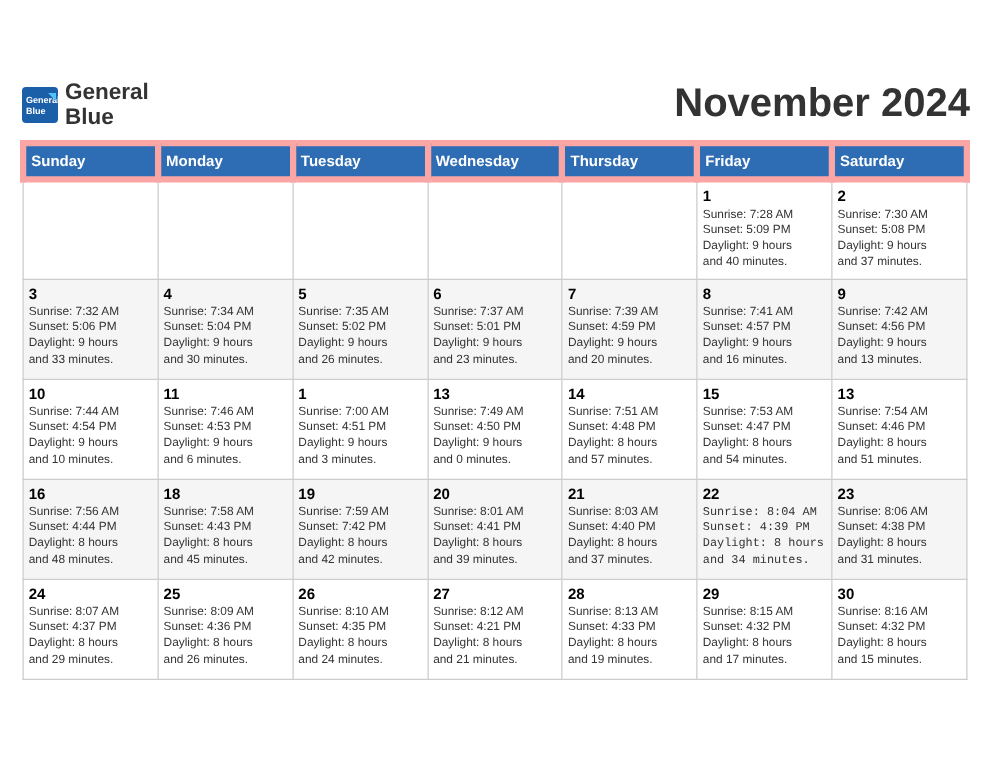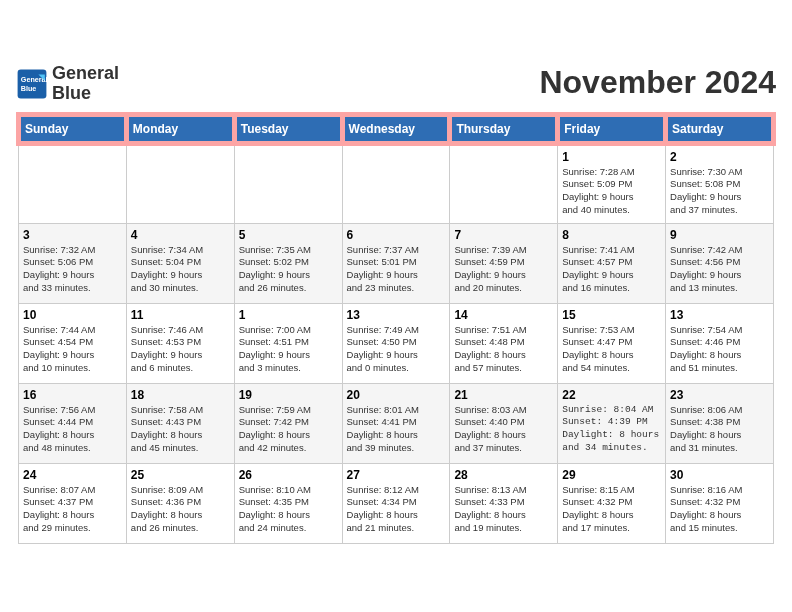--- a/index.html
+++ b/index.html
@@ -307,21 +307,21 @@
         <td>
           <span class="day-number">26</span>
           <div class="day-info" style="white-space: pre-line;">Sunrise: 8:10 AM
 Sunset: 4:35 PM
 Daylight: 8 hours
 and 24 minutes.</div>
         </td>
         <td>
           <span class="day-number">27</span>
           <div class="day-info" style="white-space: pre-line;">Sunrise: 8:12 AM
-Sunset: 4:34 PM
+Sunset: 4:21 PM
 Daylight: 8 hours
 and 21 minutes.</div>
         </td>
         <td>
           <span class="day-number">28</span>
           <div class="day-info" style="white-space: pre-line;">Sunrise: 8:13 AM
 Sunset: 4:33 PM
 Daylight: 8 hours
 and 19 minutes.</div>
         </td>

